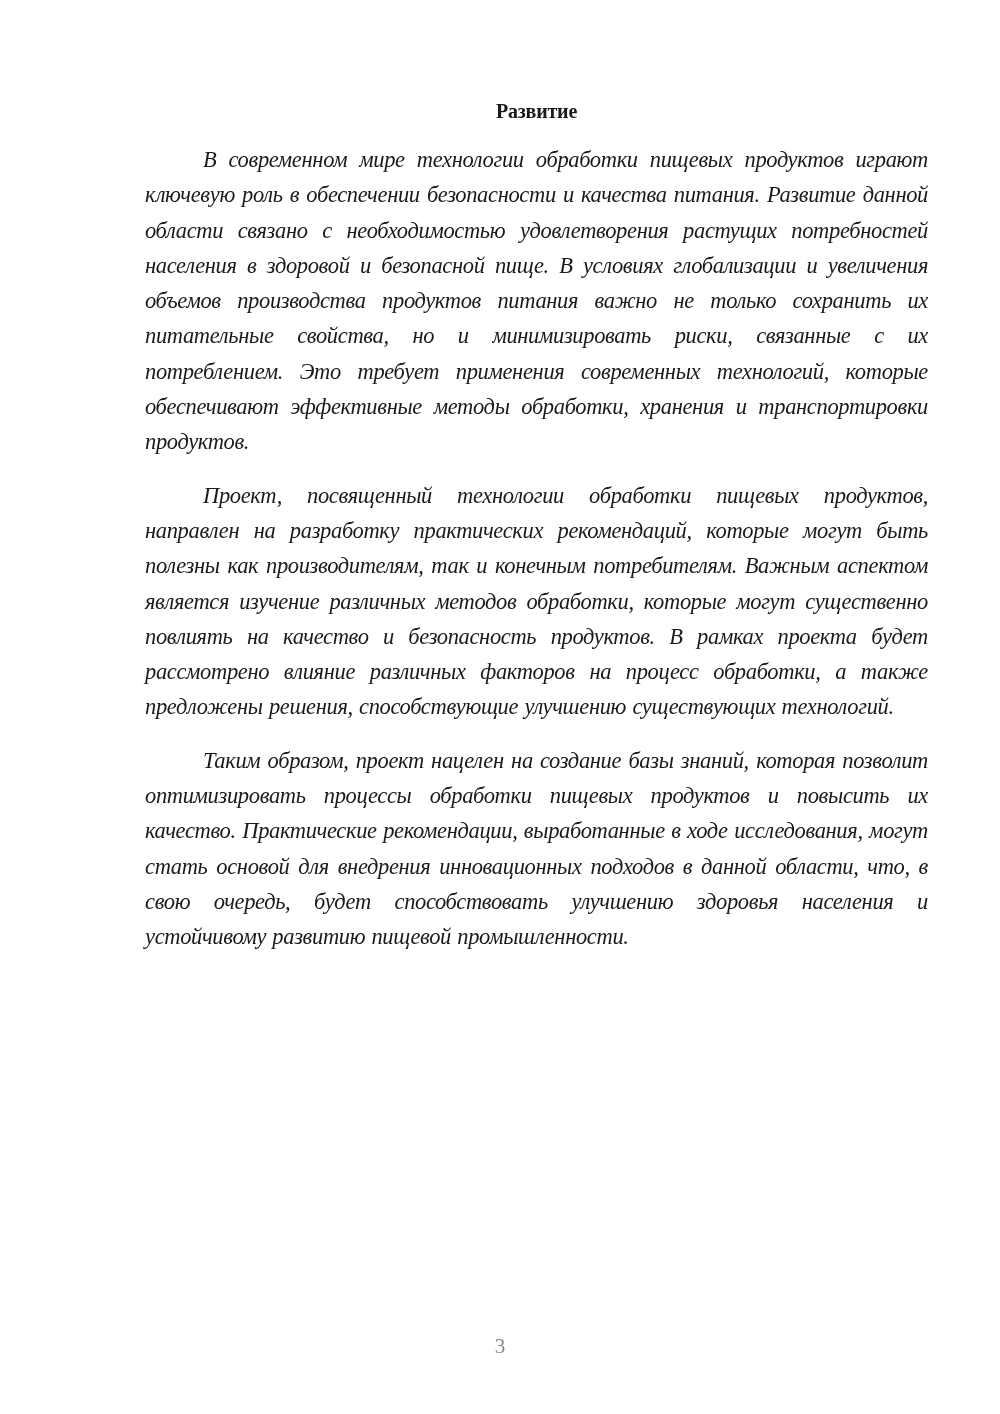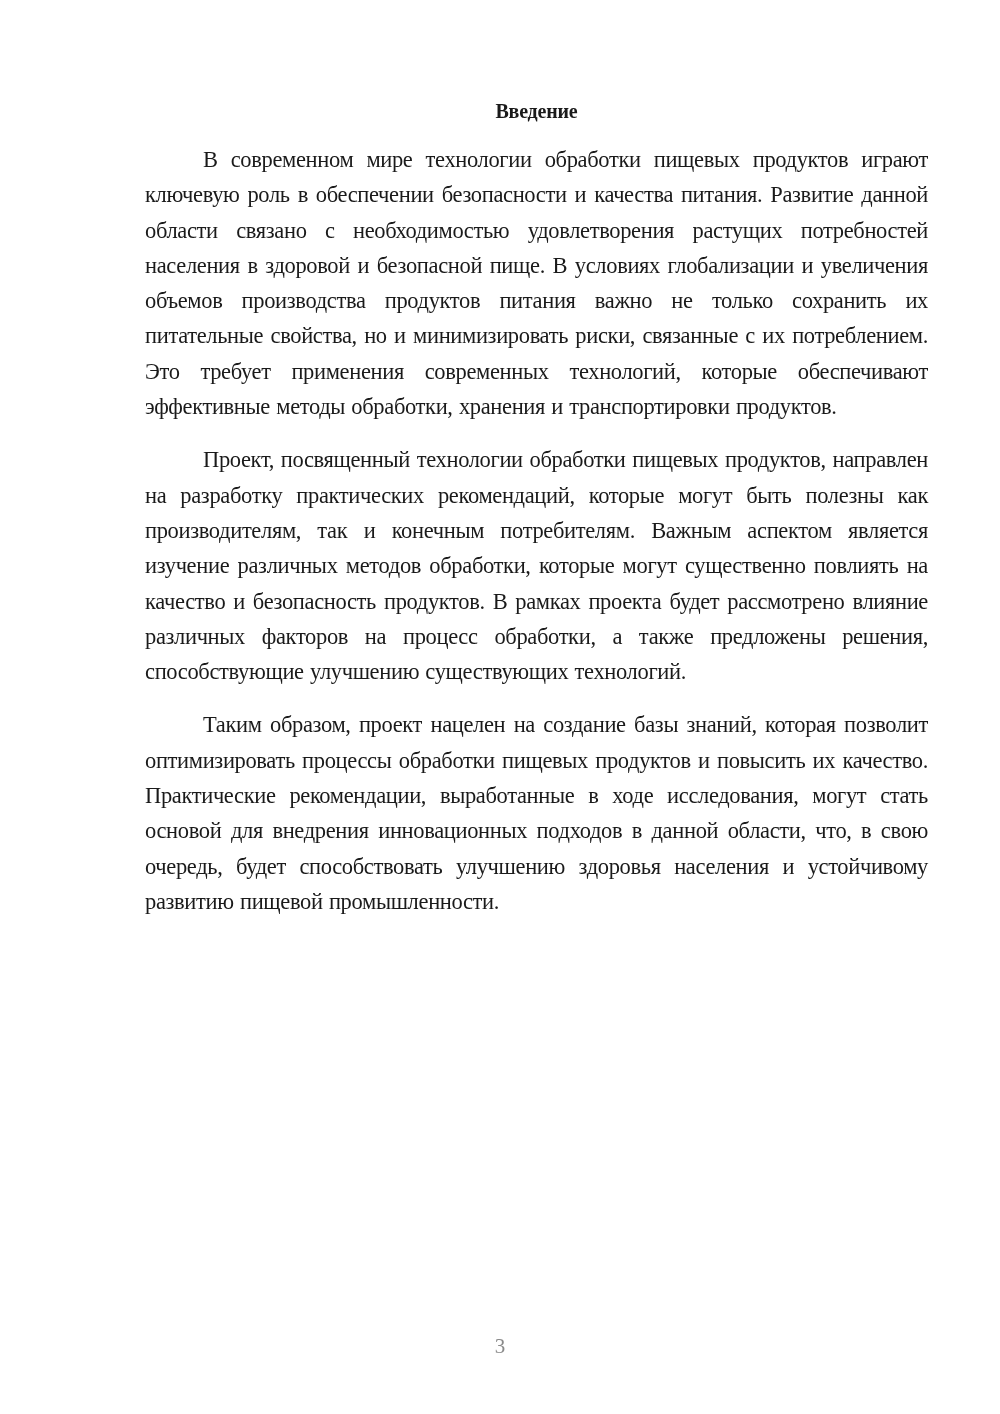--- a/index.html
+++ b/index.html
@@ -32,20 +32,21 @@
       font-weight: bold;
       font-size: 20px;
       line-height: 26px;
       letter-spacing: -0.2px;
     }
     .body-text {
       position: absolute;
       left: 145px;
       width: 783px;
       top: 142px;
+      font-style: italic;
     }
     .para {
       margin: 0 0 18px 0;
       font-size: 22.5px;
       line-height: 35.3px;
       text-align: justify;
       text-indent: 58px;
       letter-spacing: -0.35px;
       word-spacing: 1px;
     }
@@ -57,21 +58,21 @@
       text-align: center;
       font-size: 21px;
       line-height: 26px;
       color: #8a8a8a;
     }
   </style>
 </head>
 <body>
 
 <div class="page">
-  <div class="title">Введение</div>
+  <div class="title">Развитие</div>
 
   <div class="body-text">
     <p class="para">В современном мире технологии обработки пищевых продуктов играют ключевую роль в обеспечении безопасности и качества питания. Развитие данной области связано с необходимостью удовлетворения растущих потребностей населения в здоровой и безопасной пище. В условиях глобализации и увеличения объемов производства продуктов питания важно не только сохранить их питательные свойства, но и минимизировать риски, связанные с их потреблением. Это требует применения современных технологий, которые обеспечивают эффективные методы обработки, хранения и транспортировки продуктов.</p>
     <p class="para">Проект, посвященный технологии обработки пищевых продуктов, направлен на разработку практических рекомендаций, которые могут быть полезны как производителям, так и конечным потребителям. Важным аспектом является изучение различных методов обработки, которые могут существенно повлиять на качество и безопасность продуктов. В рамках проекта будет рассмотрено влияние различных факторов на процесс обработки, а также предложены решения, способствующие улучшению существующих технологий.</p>
     <p class="para">Таким образом, проект нацелен на создание базы знаний, которая позволит оптимизировать процессы обработки пищевых продуктов и повысить их качество. Практические рекомендации, выработанные в ходе исследования, могут стать основой для внедрения инновационных подходов в данной области, что, в свою очередь, будет способствовать улучшению здоровья населения и устойчивому развитию пищевой промышленности.</p>
   </div>
 
   <div class="page-number">3</div>
 </div>
 

